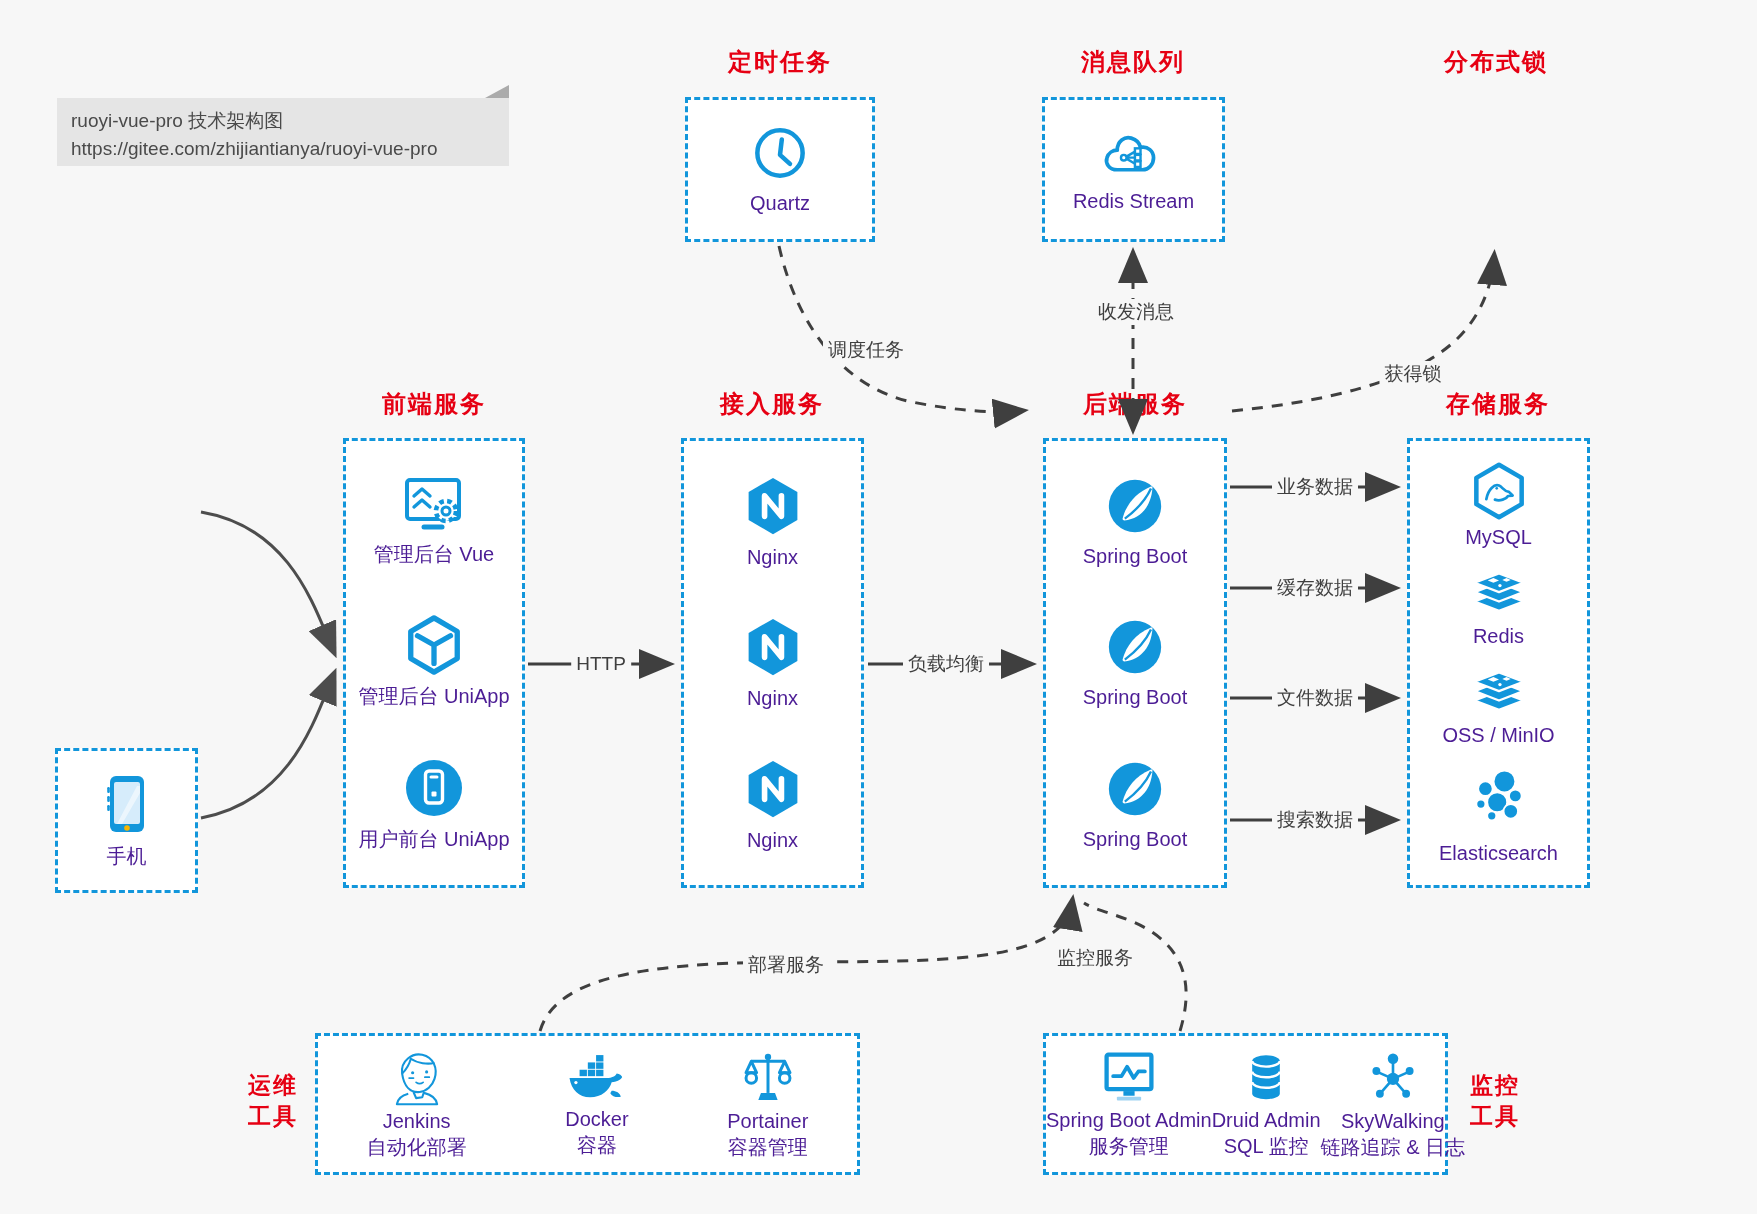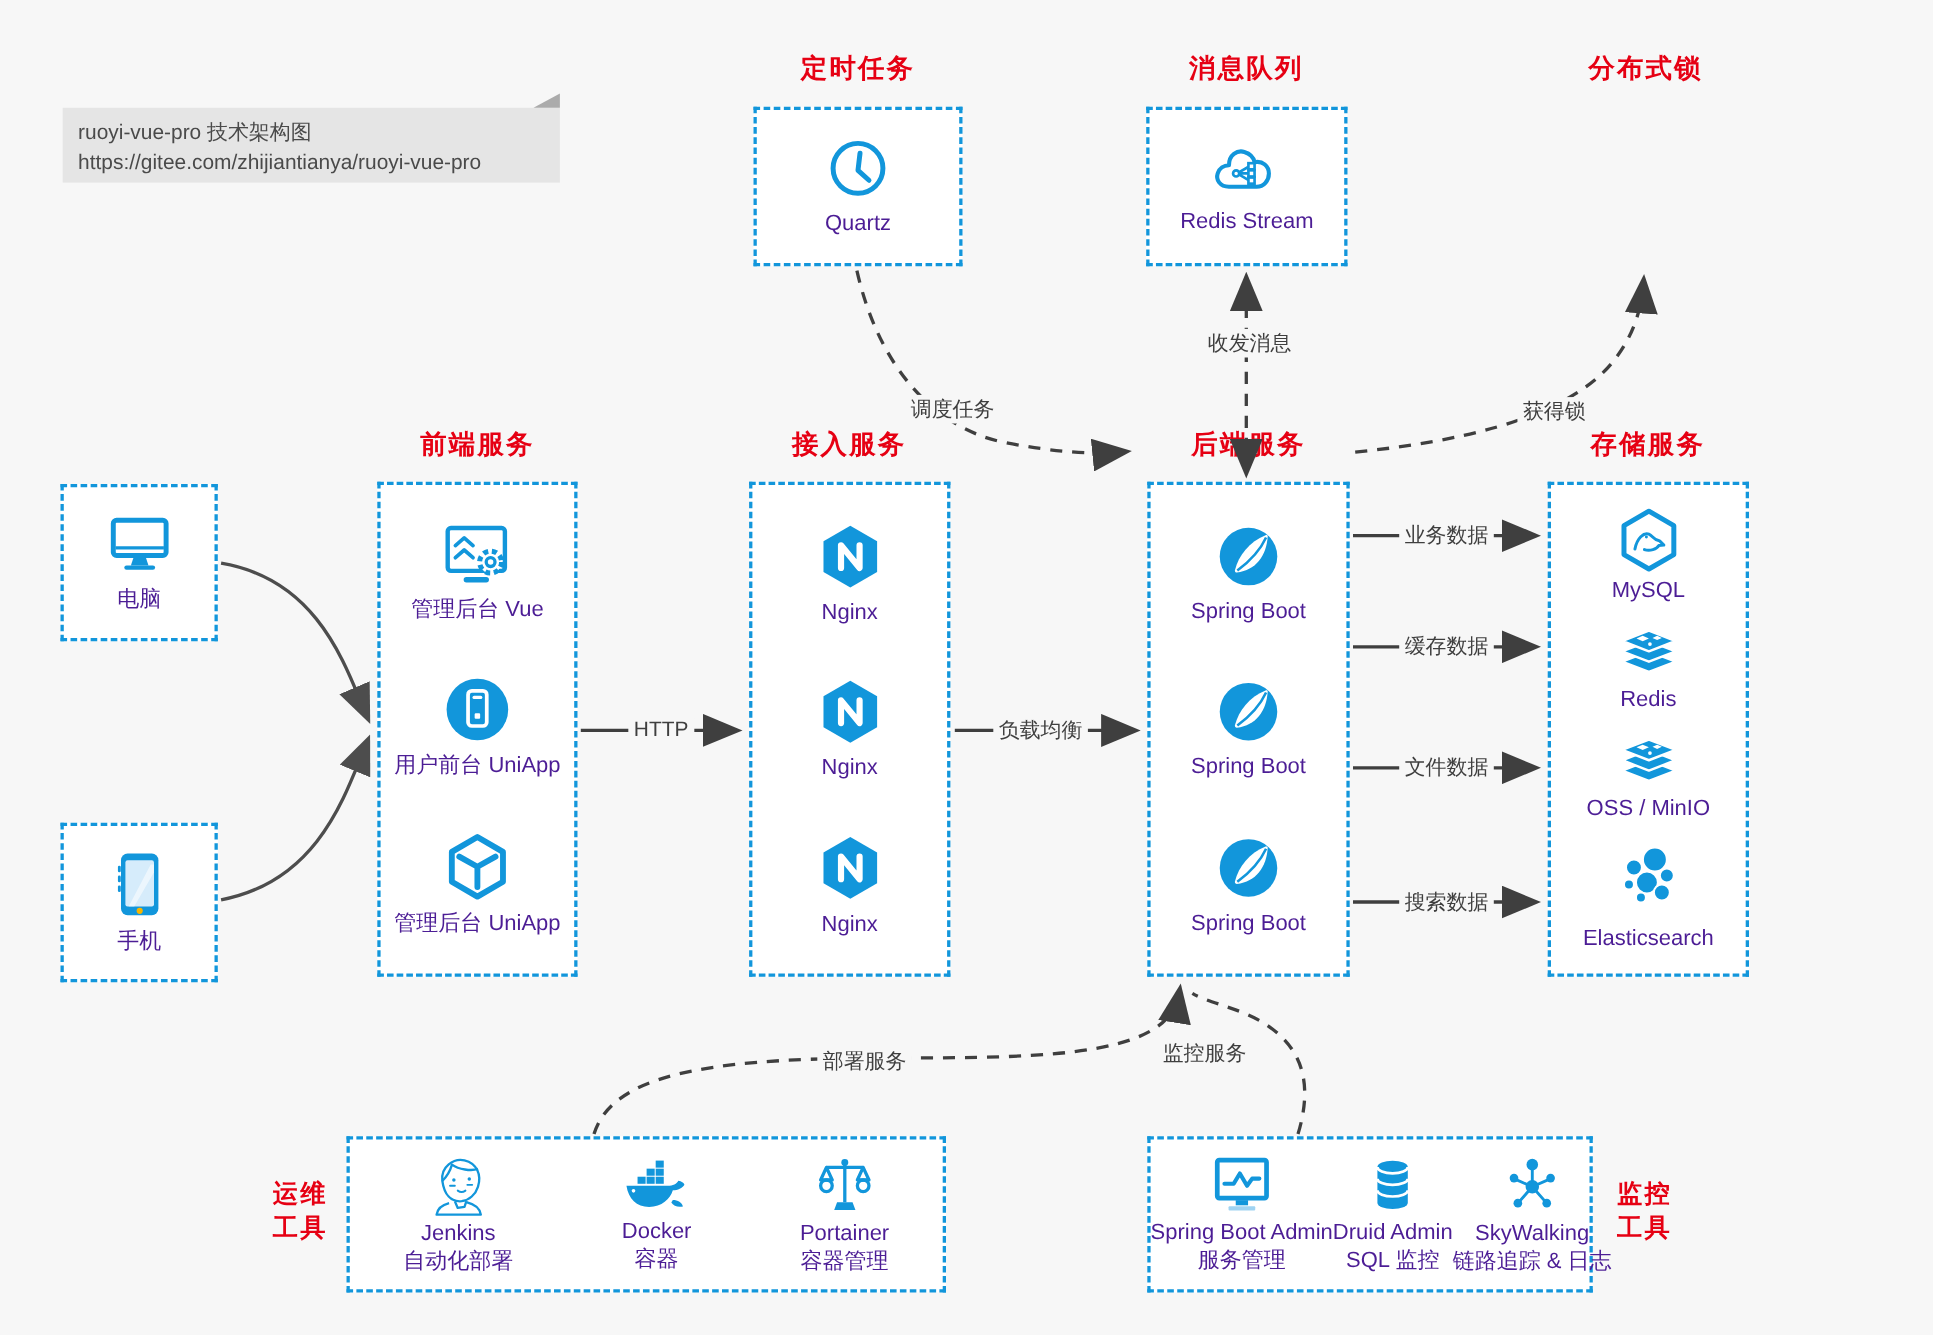--- a/index.html
+++ b/index.html
@@ -100,31 +100,20 @@
         <circle cx="25" cy="34" r="3" fill="#fff" stroke="#1296db" stroke-width="2.6"></circle>
         <rect x="37" y="24" width="6" height="6" fill="#fff" stroke="#1296db" stroke-width="2.6"></rect>
         <rect x="37" y="31" width="6" height="6" fill="#fff" stroke="#1296db" stroke-width="2.6"></rect>
         <rect x="37" y="38" width="6" height="6" fill="#fff" stroke="#1296db" stroke-width="2.6"></rect>
       </svg>
     </span>
     <span class="nlabel">Redis Stream</span>
   </div>
 
 
-  <div class="dbox clientbox" style="left:55px;top:440px;width:143px;height:143px;">
-    <span>
-      <svg width="66" height="58" viewBox="0 0 64 58">
-          <rect x="8" y="7" width="48" height="32" rx="3" fill="#fff" stroke="#1296db" stroke-width="4.5"></rect>
-          <path d="M10 32 H54" stroke="#1296db" stroke-width="3"></path>
-          <path d="M27 39 l-3 9 h16 l-3-9 z" fill="#1296db"></path>
-          <path d="M20 50 h24" stroke="#1296db" stroke-width="4" stroke-linecap="round"></path>
-        </svg>
-    </span>
-    <span class="nlabel">电脑</span>
-  </div>
 
   <div class="dbox clientbox" style="left:55px;top:748px;width:143px;height:145px;">
     <span>
       <svg width="46" height="62" viewBox="0 0 46 62">
           <rect x="6" y="3" width="34" height="56" rx="6" fill="#1296db"></rect>
           <rect x="10" y="9" width="26" height="42" rx="2" fill="#d6ecfb"></rect>
           <path d="M13 51 L33 13 h3 v7 L18 51 z" fill="#ffffff" opacity="0.55"></path>
           <circle cx="23" cy="55" r="2.8" fill="#f7b500"></circle>
           <rect x="3.2" y="14" width="2.6" height="6" rx="1.2" fill="#1296db"></rect>
           <rect x="3.2" y="23" width="2.6" height="6" rx="1.2" fill="#1296db"></rect>
@@ -142,37 +131,37 @@
             <path d="M13 21 l8-7 8 7 M13 32 l8-7 8 7" fill="none" stroke="#1296db" stroke-width="3.4" stroke-linecap="round" stroke-linejoin="round"></path>
             <circle cx="45" cy="36" r="10" fill="#fff" stroke="#1296db" stroke-width="4.6" stroke-dasharray="4.6 3.4"></circle>
             <circle cx="45" cy="36" r="4" fill="none" stroke="#1296db" stroke-width="3"></circle>
             <path d="M23 52 h18" stroke="#1296db" stroke-width="5" stroke-linecap="round"></path>
           </svg>
       </span>
       <span class="nlabel">管理后台 Vue</span>
     </div>
     <div class="node">
       <span>
+        <svg width="62" height="64" viewBox="0 0 64 66">
+            <path d="M32 5 L56 19 V47 L32 61 L8 47 V19 Z" fill="#fff" stroke="#1296db" stroke-width="5.5" stroke-linejoin="round"></path>
+            <path d="M32 33 v19 M32 33 L15 23.5 M32 33 L49 23.5" fill="none" stroke="#1296db" stroke-width="5.5" stroke-linecap="round"></path>
+          </svg>
+      </span>
+      <span class="nlabel">管理后台 UniApp</span>
+    </div>
+    <div class="node">
+      <span>
         <svg width="64" height="64" viewBox="0 0 64 64">
             <circle cx="32" cy="32" r="28" fill="#1296db"></circle>
             <rect x="23.5" y="15" width="17" height="32" rx="3.5" fill="none" stroke="#fff" stroke-width="3.4"></rect>
             <path d="M29 21 h6" stroke="#fff" stroke-width="3" stroke-linecap="round"></path>
             <rect x="29.5" y="35.5" width="5" height="5" rx="1" fill="#fff"></rect>
           </svg>
       </span>
       <span class="nlabel">用户前台 UniApp</span>
-    </div>
-    <div class="node">
-      <span>
-        <svg width="62" height="64" viewBox="0 0 64 66">
-            <path d="M32 5 L56 19 V47 L32 61 L8 47 V19 Z" fill="#fff" stroke="#1296db" stroke-width="5.5" stroke-linejoin="round"></path>
-            <path d="M32 33 v19 M32 33 L15 23.5 M32 33 L49 23.5" fill="none" stroke="#1296db" stroke-width="5.5" stroke-linecap="round"></path>
-          </svg>
-      </span>
-      <span class="nlabel">管理后台 UniApp</span>
     </div>
   </div>
 
   <div class="dbox colbox" style="left:681px;top:438px;width:183px;height:450px;">
     <div class="node">
       <span>
         <svg width="60" height="64" viewBox="0 0 64 68">
             <path d="M32 4 L58 19 V49 L32 64 L6 49 V19 Z" fill="#1296db"></path>
             <path d="M23 45 V23 L41 45 V23" fill="none" stroke="#fff" stroke-width="6" stroke-linecap="round" stroke-linejoin="round"></path>
           </svg>
@@ -401,19 +390,19 @@
     <div>监控</div>
     <div>工具</div>
   </div>
 
   <span class="elabel" style="left:601px;top:664px;">HTTP</span>
   <span class="elabel" style="left:946px;top:664px;text-align:center;">负载均衡</span>
   <span class="elabel" style="left:1315px;top:487px;">业务数据</span>
   <span class="elabel" style="left:1315px;top:588px;">缓存数据</span>
   <span class="elabel" style="left:1315px;top:698px;">文件数据</span>
   <span class="elabel" style="left:1315px;top:820px;">搜索数据</span>
-  <span class="elabel" style="left:866px;top:372px;">调度任务</span>
+  <span class="elabel" style="left:866px;top:350px;">调度任务</span>
   <span class="elabel" style="left:1136px;top:312px;">收发消息</span>
   <span class="elabel" style="left:1413px;top:374px;">获得锁</span>
   <span class="elabel" style="left:786px;top:965px;">部署服务</span>
   <span class="elabel" style="left:1095px;top:958px;">监控服务</span>
 
 </div>
 
 </body></html>

